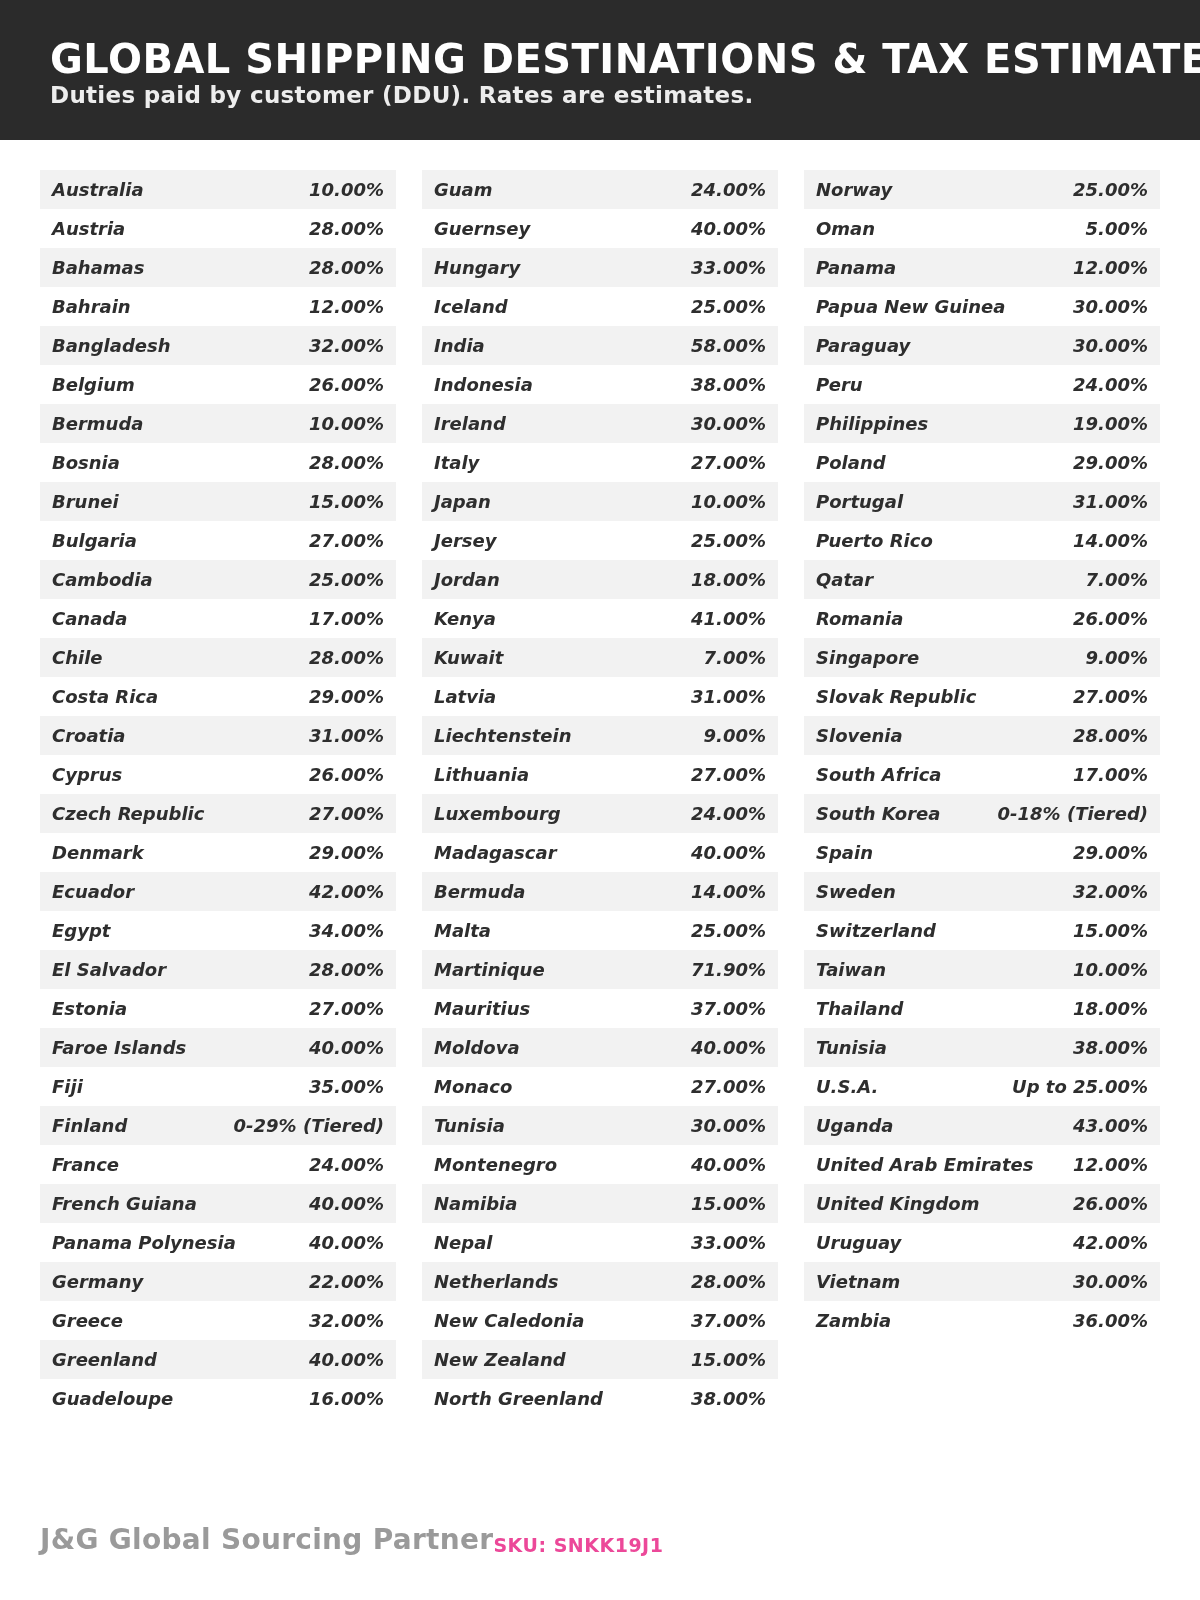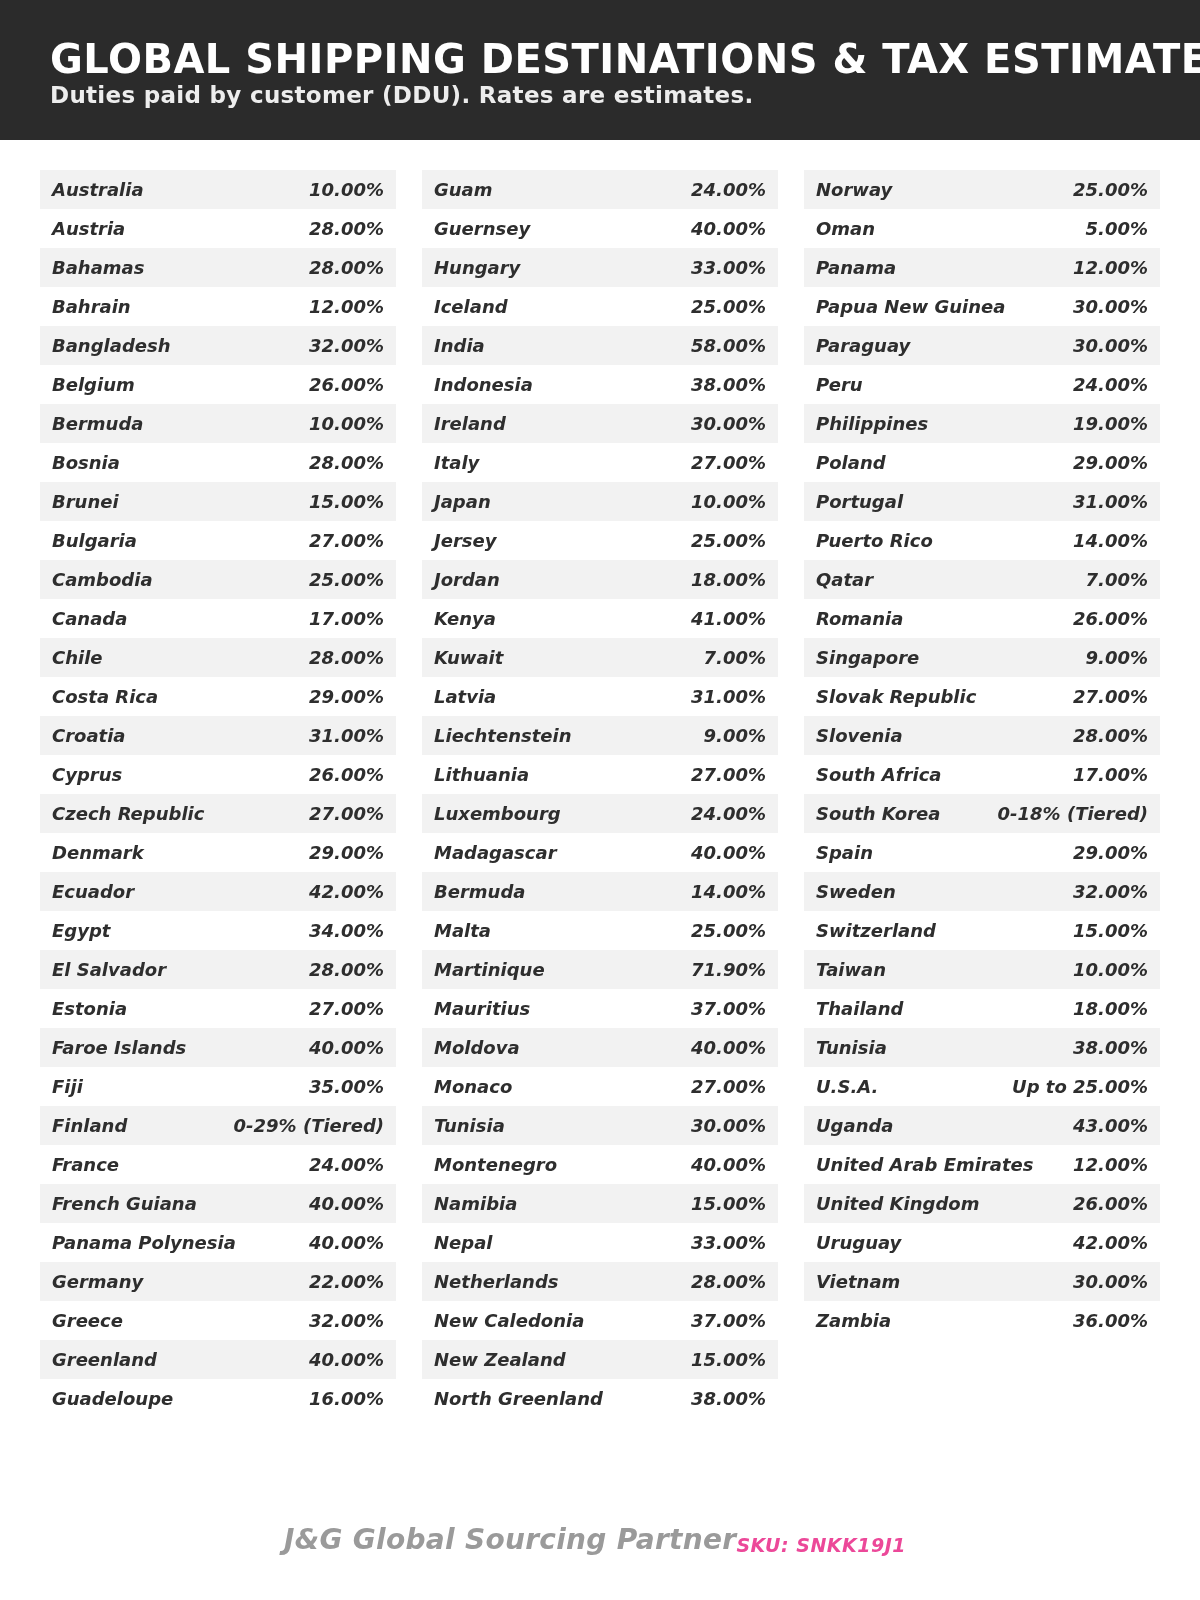--- a/index.html
+++ b/index.html
@@ -60,24 +60,23 @@
     white-space: nowrap;
     color: #2e2e2e;
   }
   .row .rate {
     white-space: nowrap;
     color: #2e2e2e;
     margin-left: 8px;
   }
   .footer {
     display: flex;
-    justify-content: center;
+    justify-content: flex-start;
     align-items: flex-end;
     padding: 0 50px 44px 40px;
-    font-style: italic;
   }
   .footer .brand {
     font-size: 28px;
     font-weight: 800;
     color: #9a9a9a;
     letter-spacing: 0.3px;
   }
   .footer .sku {
     font-size: 19px;
     font-weight: 700;

